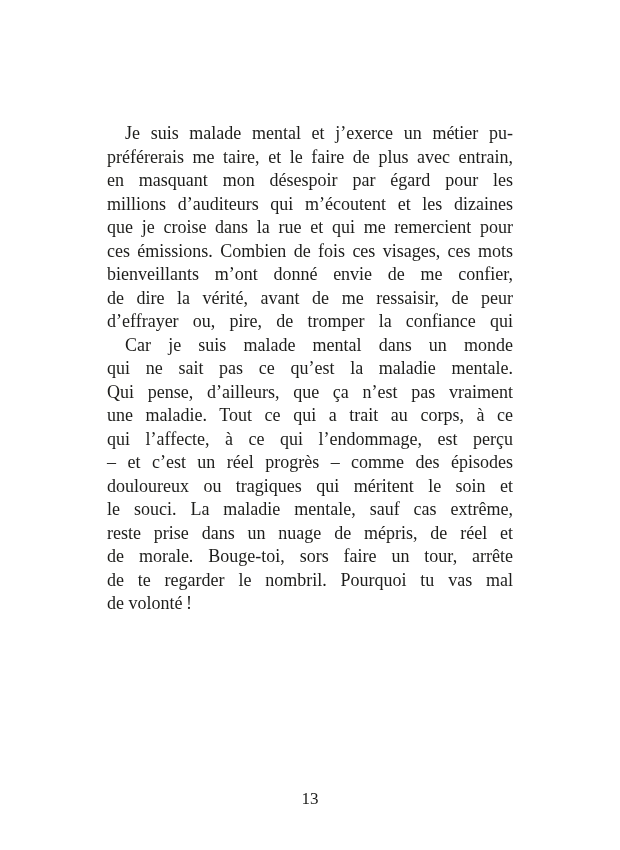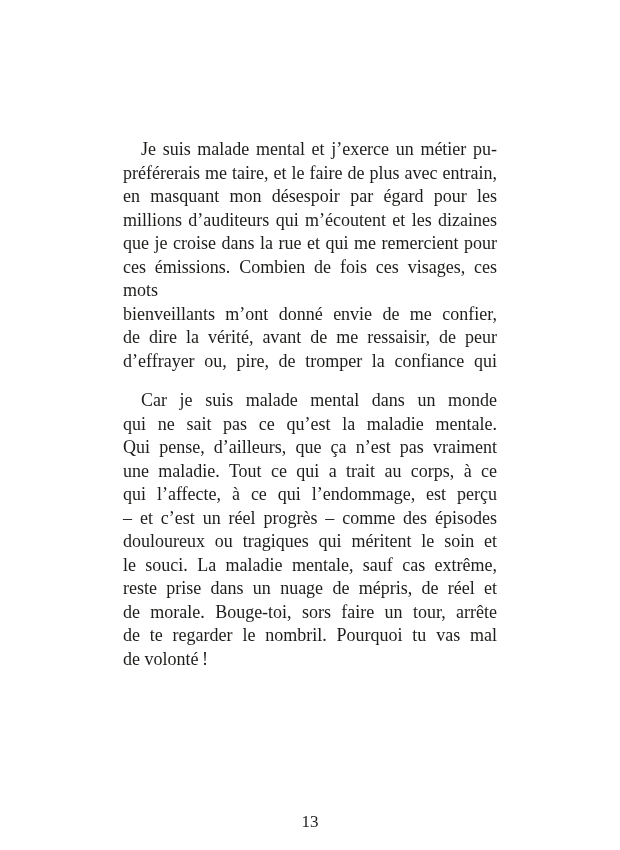--- a/index.html
+++ b/index.html
@@ -19,39 +19,39 @@
   .text-block {
     position: absolute;
     left: 107px;
     top: 122px;
     width: 406px;
     font-size: 18px;
     line-height: 23.5px;
     -webkit-font-smoothing: antialiased;
   }
   .paragraph {
-    margin: 16px;
+    margin: 0;
   }
   .text-line {
     text-align: justify;
     text-align-last: justify;
     -moz-text-align-last: justify;
     white-space: normal;
   }
   .text-line.indent {
     text-indent: 18px;
   }
   .text-line.last {
     text-align-last: left;
     -moz-text-align-last: left;
   }
   .page-footer {
     position: absolute;
     left: 107px;
-    top: 812px;
+    top: 789px;
     width: 406px;
     text-align: center;
     font-size: 17px;
     line-height: 20px;
     color: #1d1d1b;
   }
 </style>
 </head>
 <body>
 

